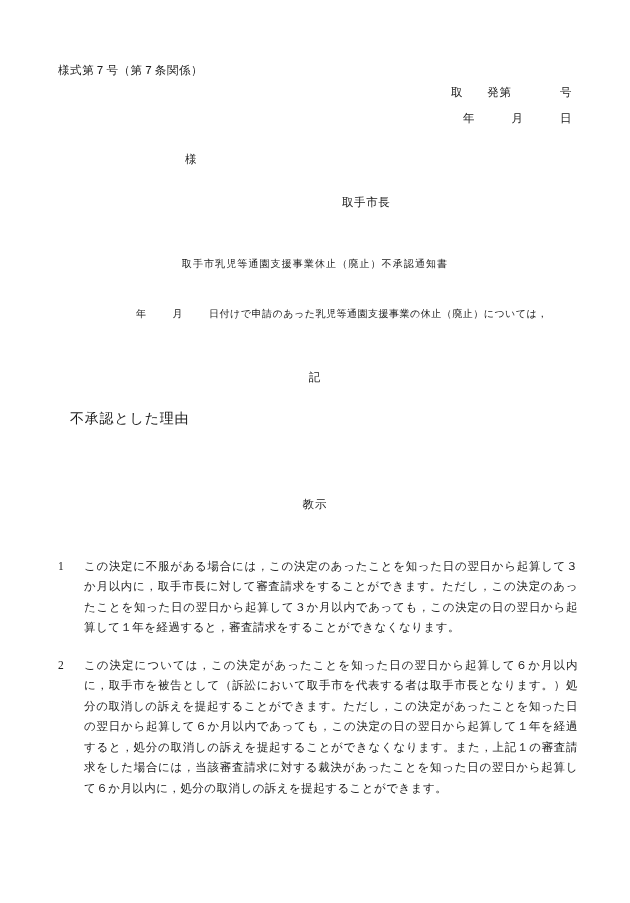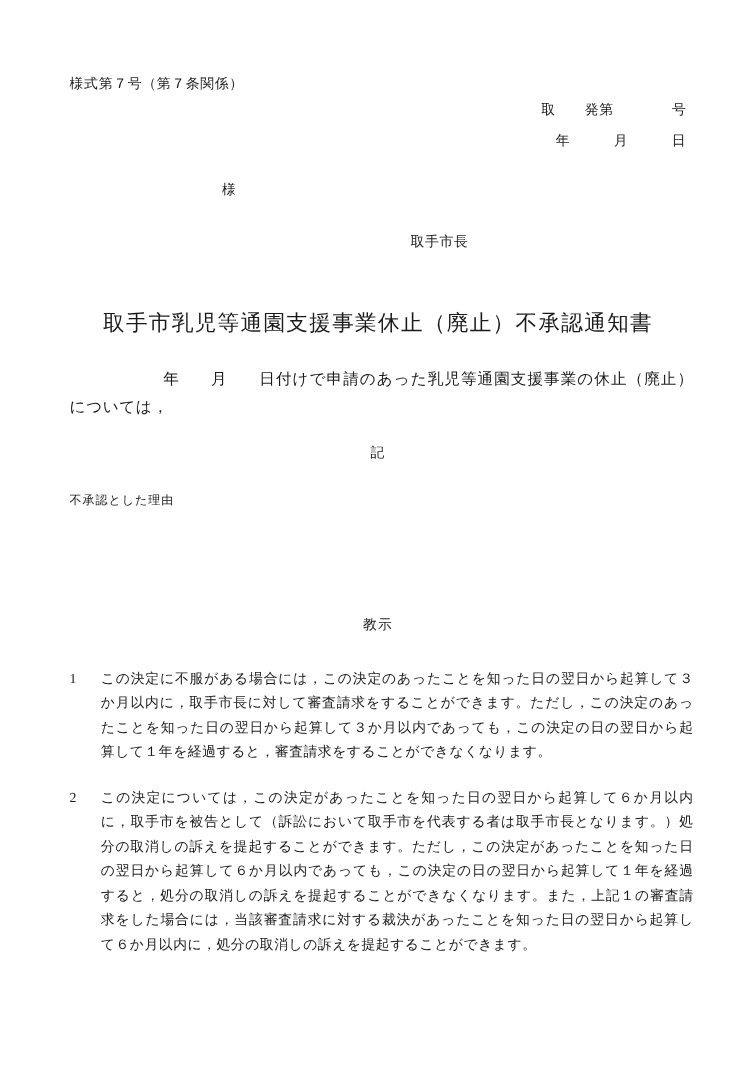--- a/index.html
+++ b/index.html
@@ -68,31 +68,31 @@
     top: 194px;
   }
 
   
   .doc-title {
     position: absolute;
     left: 0;
     right: 0;
     top: 257px;
     text-align: center;
-    font-size: 18px;
+    font-size: 10px;
     letter-spacing: 1.1px;
   }
 
   
   .body-para {
     position: absolute;
     left: 58px;
     right: 52px;
     top: 305px;
-    font-size: 13px;
+    font-size: 10px;
     line-height: 1.75;
     letter-spacing: 0.5px;
     text-align: justify;
     text-justify: inter-character;
   }
   .body-para .date-blank {
     display: inline-block;
     padding-left: 78px;
   }
   .body-para .sp-m {
@@ -111,32 +111,32 @@
     right: 0;
     top: 370px;
     text-align: center;
     font-size: 11.5px;
     letter-spacing: 1px;
   }
 
   
   .reason-heading {
     position: absolute;
-    left: 58px;
+    left: 70px;
     top: 410px;
-    font-size: 10px;
+    font-size: 14px;
     letter-spacing: 0.8px;
   }
 
   
   .kyoji {
     position: absolute;
     left: 0;
     right: 0;
-    top: 513px;
+    top: 497px;
     text-align: center;
     font-size: 11.5px;
     letter-spacing: 1px;
   }
 
   
   .instructions {
     position: absolute;
     left: 58px;
     right: 52px;

